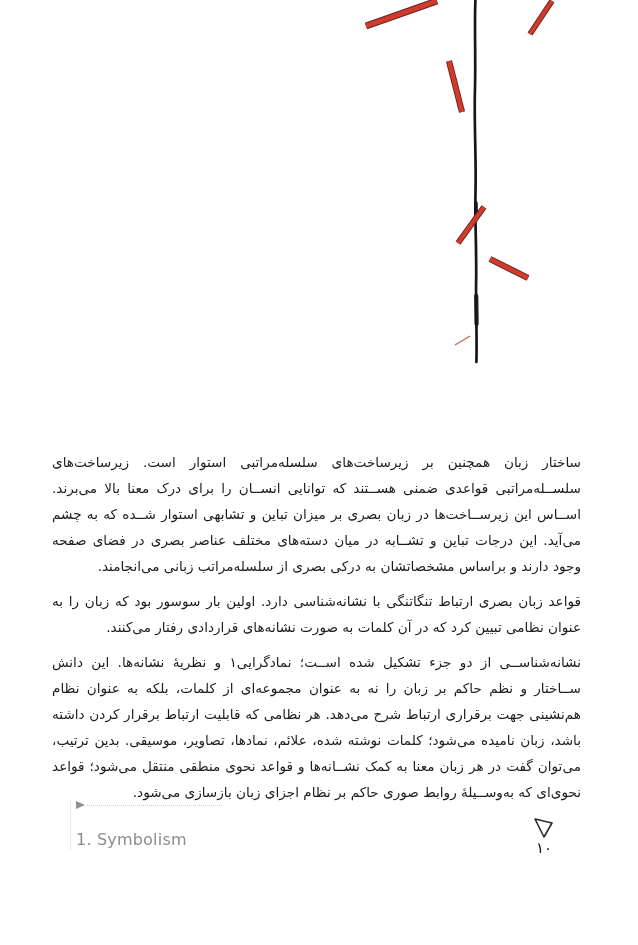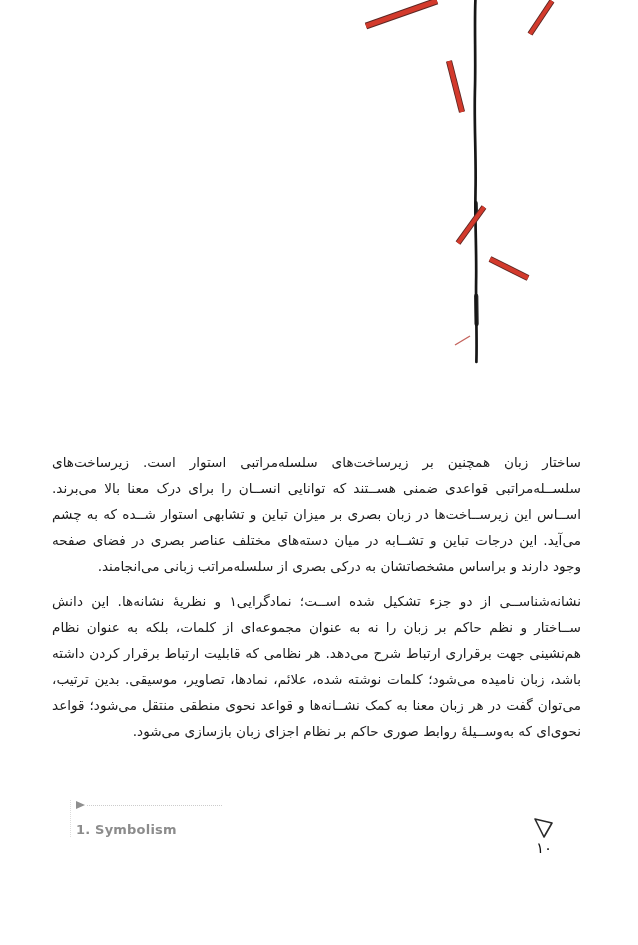--- a/index.html
+++ b/index.html
@@ -46,25 +46,24 @@
   }
   .fn-rule{display:flex;align-items:center;height:10px;}
   .fn-tri{
     width:0;height:0;flex:0 0 auto;
     border-left:9px solid #8f8f8f;
     border-top:4.5px solid transparent;
     border-bottom:4.5px solid transparent;
   }
   .fn-dots{flex:1 1 auto;border-top:1.5px dotted var(--dotted-gray);margin-left:2px;}
   .fn-text{
-    margin-top:12px;
+    margin-top:20px;
     color:var(--footnote-gray);
-    font-size:13px;
+    font-size:16px;
     letter-spacing:.2px;
-    font-weight:bold;
   }
   .corner-icon{position:absolute;left:530px;top:811px;width:30px;height:28px;}
   .corner-icon polygon{fill:#ffffff;stroke:#2a2a2a;stroke-width:1.6;stroke-linejoin:round;}
   .page-number{
     position:absolute;left:527px;top:838px;width:34px;
     text-align:center;
     direction:rtl;
     color:#111;
     font-size:15px;
     line-height:20px;
@@ -92,20 +91,21 @@
   <line class="red-core" stroke-width="4" x1="458" y1="243" x2="484" y2="207"></line>
 
   <line class="red-edge" stroke-width="6.2" x1="490" y1="259" x2="528" y2="278"></line>
   <line class="red-core" stroke-width="4.5" x1="490" y1="259" x2="528" y2="278"></line>
 
   <line class="red-faint" stroke-width="1.4" x1="455" y1="345" x2="470" y2="336"></line>
 </svg>
 
 <main class="text-block">
   <p>ساختار زبان همچنین بر زیرساخت‌های سلسله‌مراتبی استوار است. زیرساخت‌های سلســله‌مراتبی قواعدی ضمنی هســتند که توانایی انســان را برای درک معنا بالا می‌برند. اســاس این زیرســاخت‌ها در زبان بصری بر میزان تباین و تشابهی استوار شــده که به چشم می‌آید. این درجات تباین و تشــابه در میان دسته‌های مختلف عناصر بصری در فضای صفحه وجود دارند و براساس مشخصاتشان به درکی بصری از سلسله‌مراتب زبانی می‌انجامند.</p>
+  <p>قواعد زبان بصری ارتباط تنگاتنگی با نشانه‌شناسی دارد. اولین بار سوسور بود که زبان را به عنوان نظامی تبیین کرد که در آن کلمات به صورت نشانه‌های قراردادی رفتار می‌کنند.</p>
   <p>نشانه‌شناســی از دو جزء تشکیل شده اســت؛ نمادگرایی۱ و نظریهٔ نشانه‌ها. این دانش ســاختار و نظم حاکم بر زبان را نه به عنوان مجموعه‌ای از کلمات، بلکه به عنوان نظام هم‌نشینی جهت برقراری ارتباط شرح می‌دهد. هر نظامی که قابلیت ارتباط برقرار کردن داشته باشد، زبان نامیده می‌شود؛ کلمات نوشته شده، علائم، نمادها، تصاویر، موسیقی. بدین ترتیب، می‌توان گفت در هر زبان معنا به کمک نشــانه‌ها و قواعد نحوی منطقی منتقل می‌شود؛ قواعد نحوی‌ای که به‌وســیلهٔ روابط صوری حاکم بر نظام اجزای زبان بازسازی می‌شود.</p>
 </main>
 
 <div class="footnote">
   <div class="fn-rule">
     <span class="fn-tri"></span>
     <span class="fn-dots"></span>
   </div>
   <div class="fn-text">1. Symbolism</div>
 </div>

